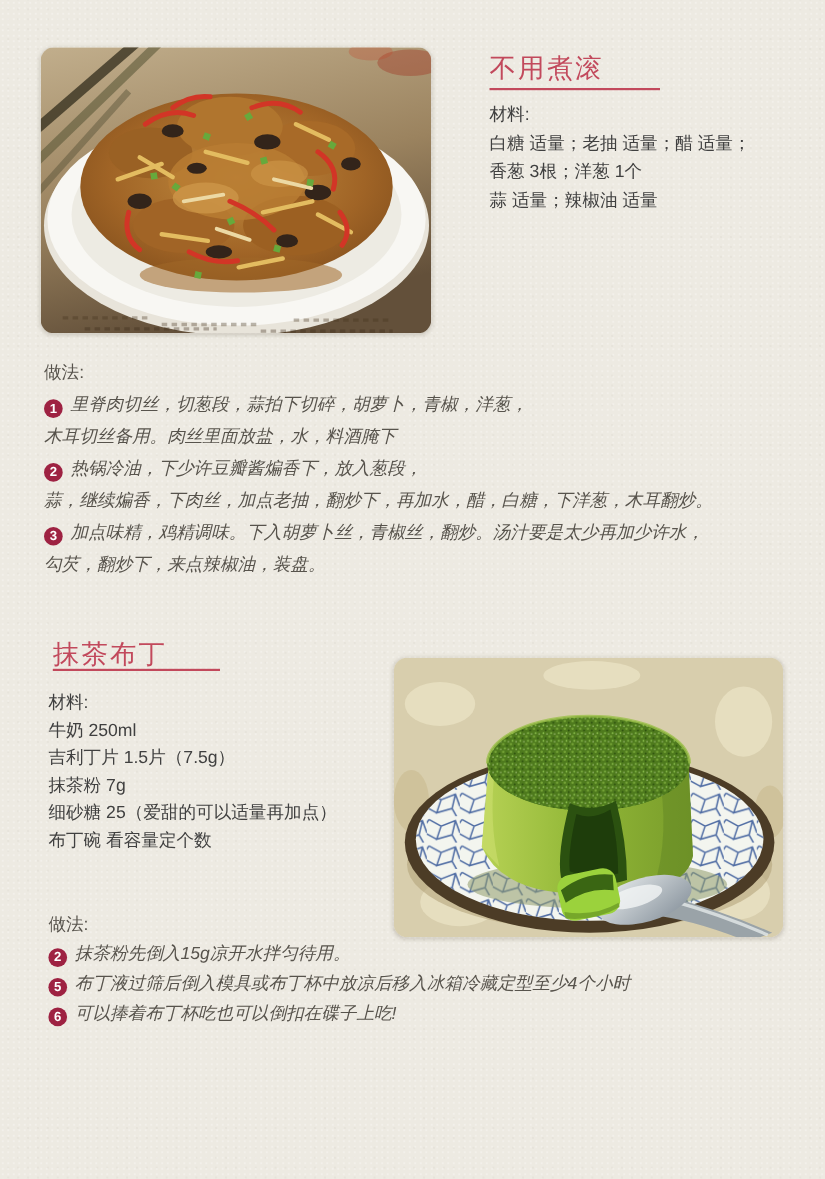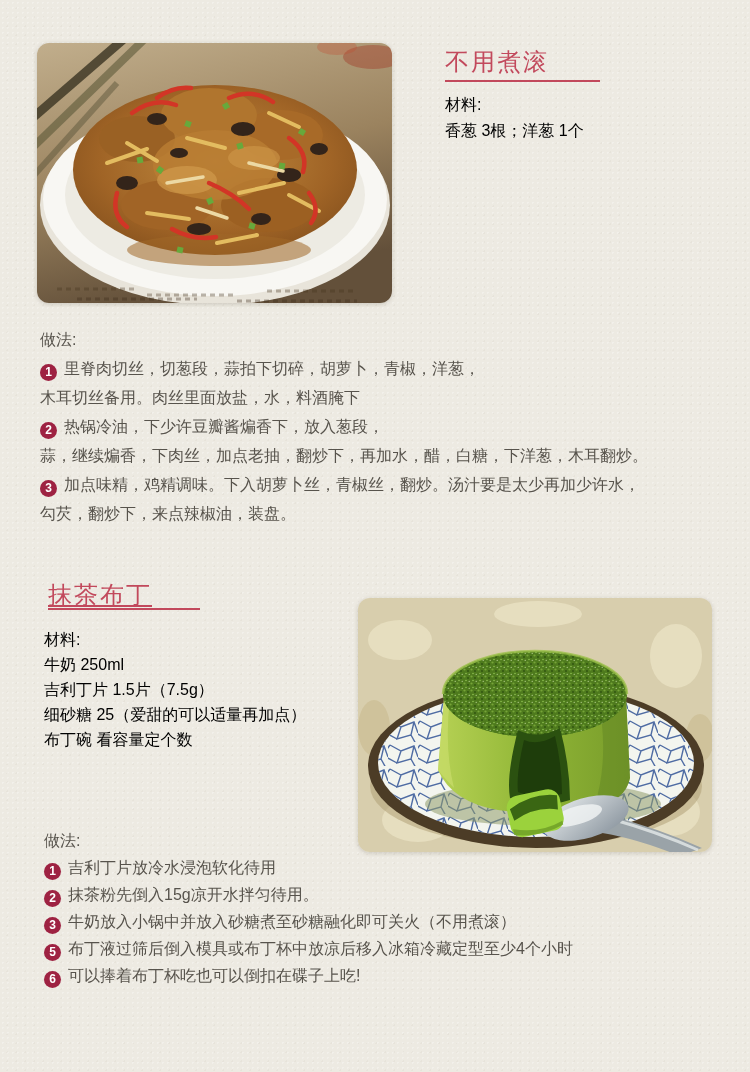--- a/index.html
+++ b/index.html
@@ -26,45 +26,45 @@
   .photo-1{left:37px;top:43px;width:355px;height:260px;}
   .photo-2{left:358px;top:598px;width:354px;height:254px;}
   .recipe-title{
     position:absolute;
     font-size:24px;
     letter-spacing:2px;
     color:#c2495c;
     white-space:nowrap;
   }
   .title-1{left:445px;top:46px;}
-  .title-2{left:48px;top:579px;text-decoration:underline;}
+  .title-2{left:48px;top:579px;}
   .title-underline{
     position:absolute;
     height:0;
     border-bottom:2px solid #c2495c;
   }
   .underline-1{left:445px;top:80px;width:155px;}
   .underline-2{left:48px;top:608px;width:152px;}
   .materials{
     position:absolute;
     font-size:16px;
-    color:#000000;
+    color:#404040;
   }
   .materials div{white-space:nowrap;}
   .materials-1{left:445px;top:92px;line-height:26px;width:300px;}
   .materials-2{left:44px;top:627px;line-height:25px;width:330px;}
   .steps{
     position:absolute;
     font-size:16px;
     color:#57534c;
   }
   .steps-1{left:40px;top:325px;width:692px;line-height:29px;}
   .steps-2{left:44px;top:827px;width:680px;line-height:27px;}
   .step{margin:0;}
-  .step-text{white-space:pre-line;}
+  .step-text{white-space:pre-line;font-style:italic;}
   .badge{
     display:inline-block;
     width:17px;height:17px;
     border-radius:50%;
     background:#9e2242;
     color:#ffffff;
     font-size:12px;
     font-weight:bold;
     line-height:17px;
     text-align:center;
@@ -166,40 +166,43 @@
       <path d="M40,256 h120 M200,258 h120" stroke="#3c2d1a" stroke-width="3" stroke-dasharray="5 4"></path>
     </g>
   </svg>
 </div>
 
 <div class="recipe-title title-1">不用煮滚</div>
 <div class="title-underline underline-1"></div>
 
 <div class="materials materials-1">
   <div>材料:</div>
+  <div>白糖 适量；老抽 适量；醋 适量；</div>
   <div>香葱 3根；洋葱 1个</div>
+  <div>蒜 适量；辣椒油 适量</div>
 </div>
 
 <div class="steps steps-1">
   <div>做法:</div>
   <div class="step"><span class="badge">1</span><span class="step-text">里脊肉切丝，切葱段，蒜拍下切碎，胡萝卜，青椒，洋葱，
 木耳切丝备用。肉丝里面放盐，水，料酒腌下</span></div>
   <div class="step"><span class="badge">2</span><span class="step-text">热锅冷油，下少许豆瓣酱煸香下，放入葱段，
 蒜，继续煸香，下肉丝，加点老抽，翻炒下，再加水，醋，白糖，下洋葱，木耳翻炒。</span></div>
   <div class="step"><span class="badge">3</span><span class="step-text">加点味精，鸡精调味。下入胡萝卜丝，青椒丝，翻炒。汤汁要是太少再加少许水，
 勾芡，翻炒下，来点辣椒油，装盘。</span></div>
 </div>
 
 <div class="recipe-title title-2">抹茶布丁</div>
 <div class="title-underline underline-2"></div>
 
 <div class="materials materials-2">
   <div>材料:</div>
   <div>牛奶 250ml</div>
   <div>吉利丁片 1.5片（7.5g）</div>
+  <div>抹茶粉 7g</div>
   <div>细砂糖 25（爱甜的可以适量再加点）</div>
   <div>布丁碗 看容量定个数</div>
 </div>
 
 <div class="photo photo-2">
   <svg width="354" height="254" viewBox="0 0 354 254" xmlns="http://www.w3.org/2000/svg">
     <defs>
       <linearGradient id="g2side" x1="0" y1="0" x2="1" y2="0">
         <stop offset="0" stop-color="#b6d154"></stop>
         <stop offset="0.45" stop-color="#93b838"></stop>
@@ -258,18 +261,16 @@
         <rect x="150" y="194" width="54" height="42" rx="12" fill="#9bd23c"></rect>
         <path d="M153,206 Q178,194 202,202 L200,216 Q178,208 155,218 Z" fill="#3a6613"></path>
         <path d="M152,226 Q178,236 202,228 L202,232 Q178,240 152,232 Z" fill="#6d9c26" opacity="0.8"></path>
       </g>
     </g>
   </svg>
 </div>
 
 <div class="steps steps-2">
   <div>做法:</div>
-  <div class="step"><span class="badge">1</span><span class="step-text">吉利丁片放冷水浸泡软化待用</span></div>
   <div class="step"><span class="badge">2</span><span class="step-text">抹茶粉先倒入15g凉开水拌匀待用。</span></div>
-  <div class="step"><span class="badge">3</span><span class="step-text">牛奶放入小锅中并放入砂糖煮至砂糖融化即可关火（不用煮滚）</span></div>
   <div class="step"><span class="badge">5</span><span class="step-text">布丁液过筛后倒入模具或布丁杯中放凉后移入冰箱冷藏定型至少4个小时</span></div>
   <div class="step"><span class="badge">6</span><span class="step-text">可以捧着布丁杯吃也可以倒扣在碟子上吃!</span></div>
 </div>
 
 </body></html>

